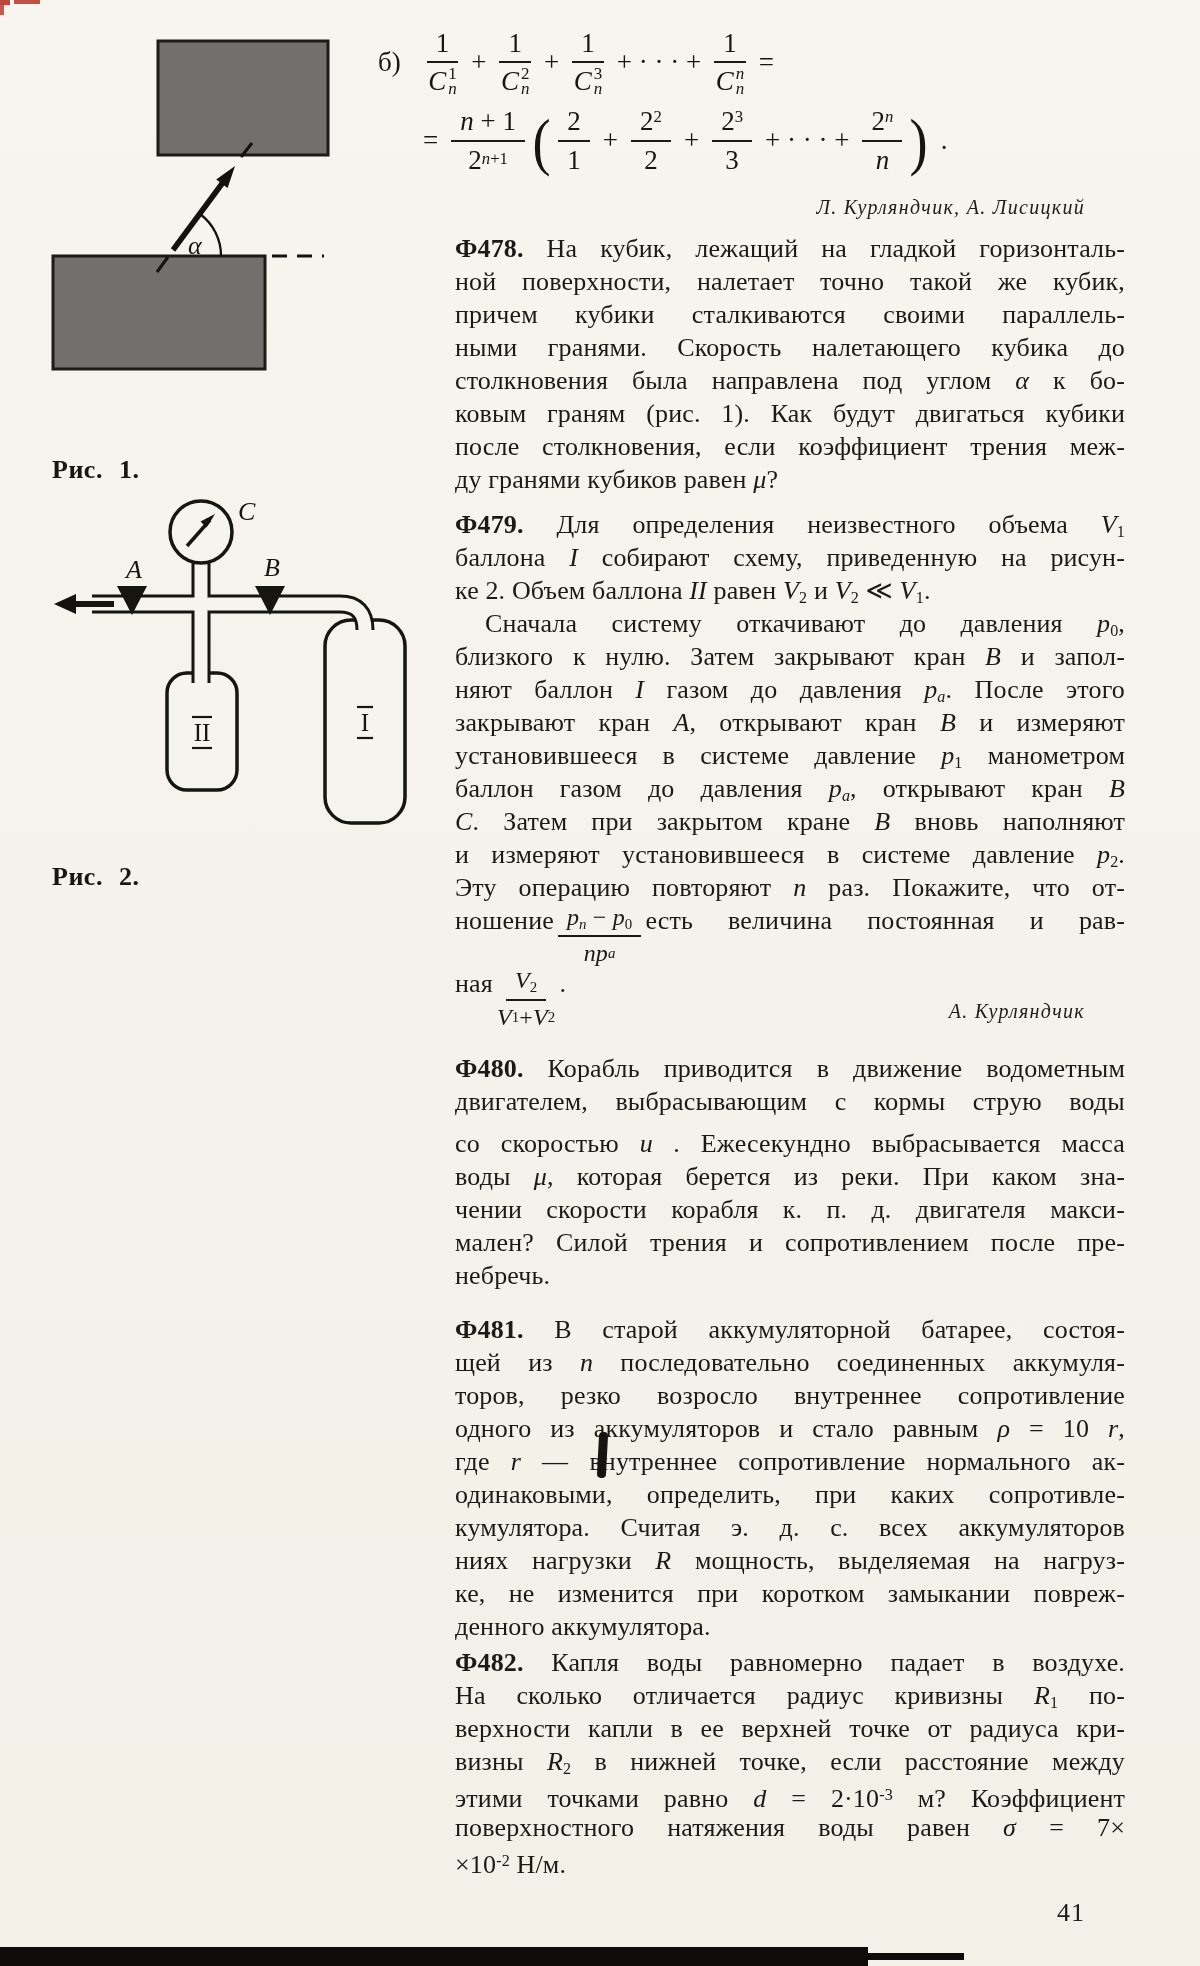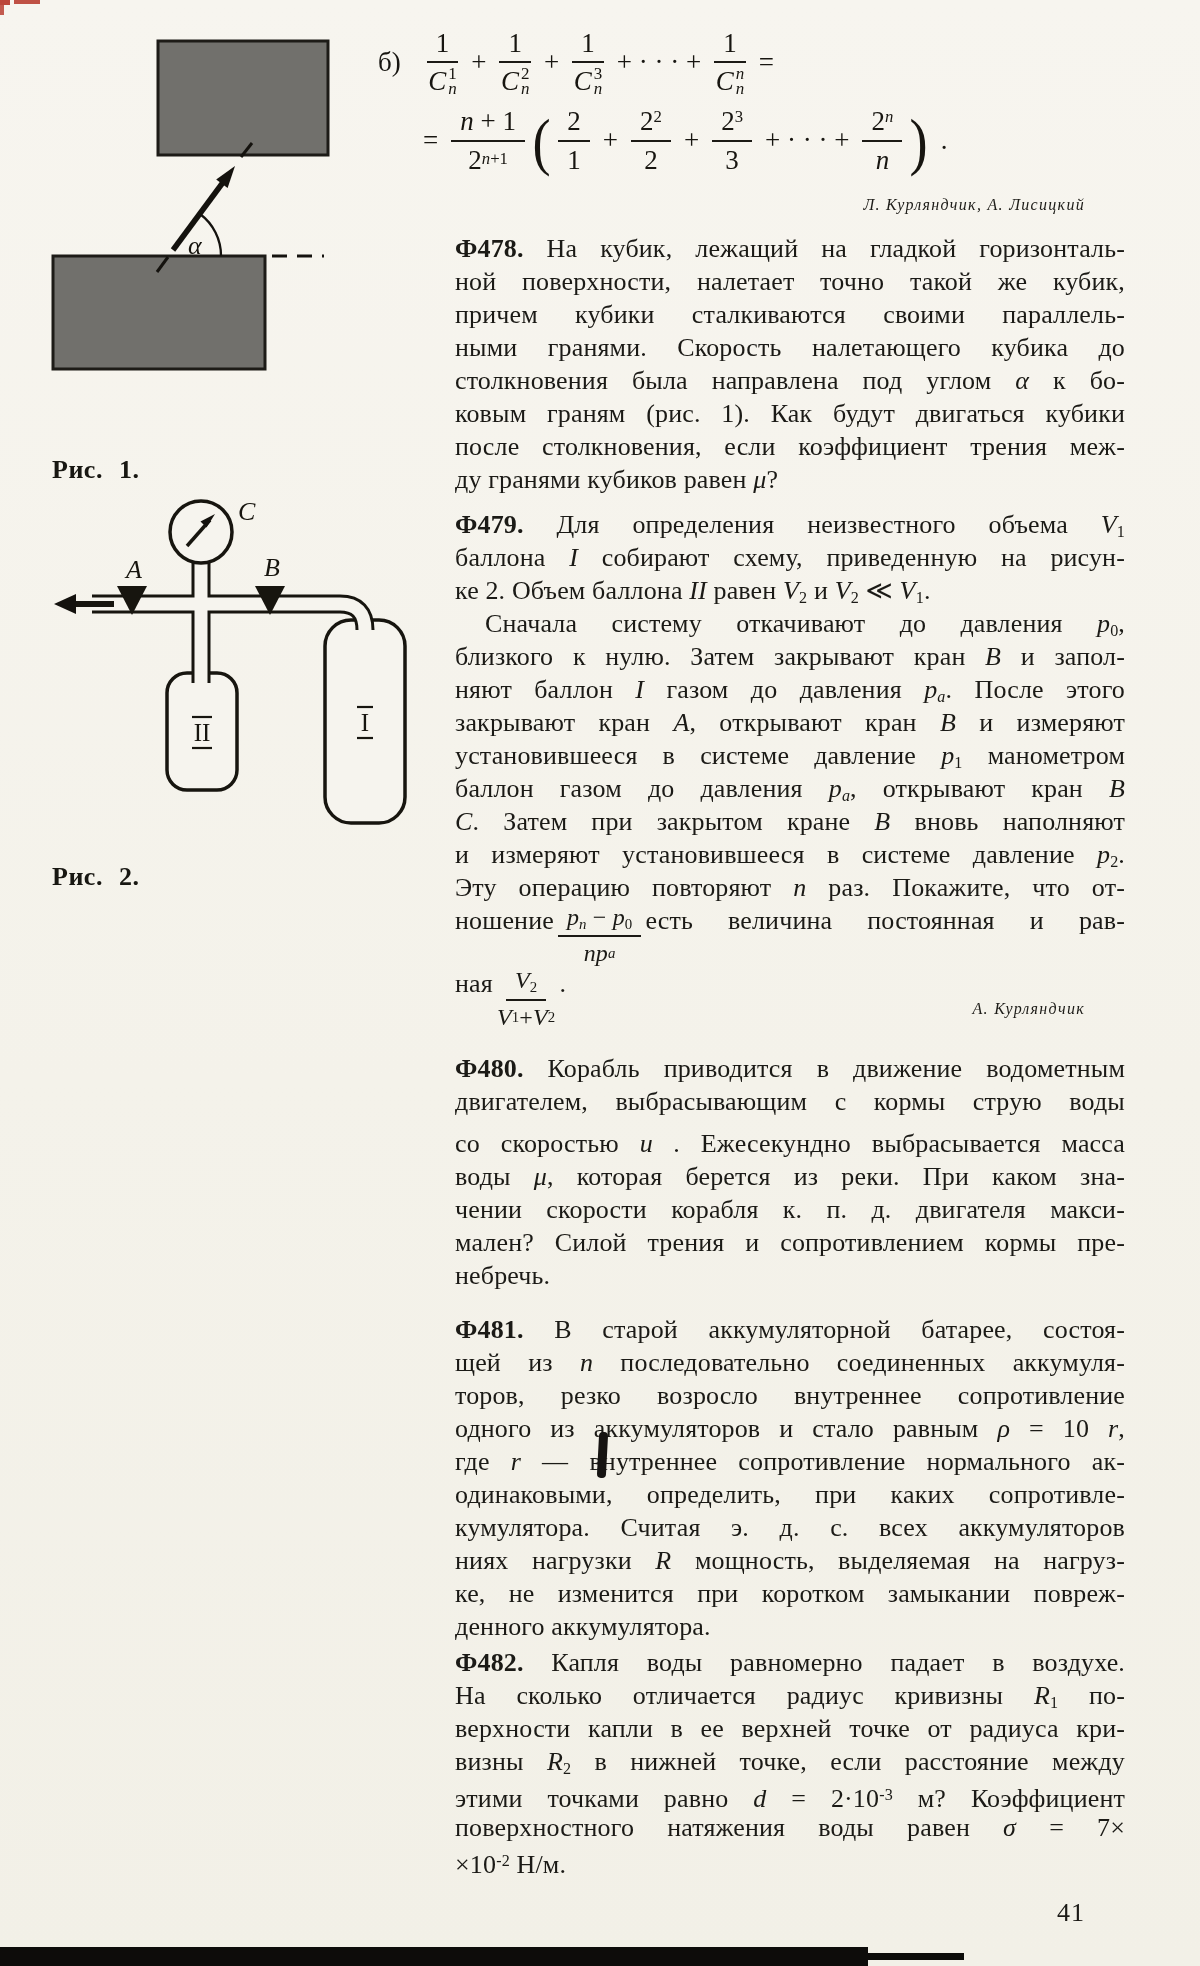--- a/index.html
+++ b/index.html
@@ -29,21 +29,21 @@
   .ss{display:inline-flex;flex-direction:column;margin-left:2px;font-size:17px;line-height:15px;text-align:left;}
   
   #formula{position:absolute;left:378px;top:28px;width:720px;color:#171510;}
   .fline{display:flex;align-items:center;font-size:27px;}
   #formula-line2{margin-top:10px;margin-left:36px;}
   .op{margin:0 9px;font-size:27px;}
   .flabel{margin-right:22px;font-size:27px;}
   .bigp{font-size:64px;font-weight:300;line-height:58px;transform:scaleX(.85);margin:0 2px;position:relative;top:1px;}
   
   .attr{position:absolute;left:415px;width:670px;text-align:right;font-style:italic;
-        font-size:16px;letter-spacing:1.3px;color:#1d1c18;}
+        font-size:20px;letter-spacing:1.3px;color:#1d1c18;}
   .caption{position:absolute;left:52px;font-weight:bold;font-size:26px;letter-spacing:.5px;
            word-spacing:9px;color:#181712;}
   #pagenum-wrap{position:absolute;left:415px;top:1898px;width:670px;text-align:right;
                 font-weight:normal;font-size:26px;letter-spacing:1px;}
   
   .figsvg{position:absolute;}
   .cube{fill:#71706c;stroke:#1d1b17;stroke-width:3;}
   .thick{stroke:#14120e;stroke-width:5.5;stroke-linecap:butt;}
   .ah{fill:#14120e;stroke:none;}
   .dashx{stroke:#14120e;stroke-width:3;}
@@ -241,21 +241,21 @@
     </div>
 
   <div class="attr" style="top:1000px;">А. Курляндчик</div>
 
   <div class="para" style="top:1052px;">
       <div class="ln"><b>Ф480.</b> Корабль приводится в движение водометным</div>
       <div class="ln">двигателем, выбрасывающим с кормы струю воды</div>
       <div class="ln gap">со скоростью <i>u⃗</i>. Ежесекундно выбрасывается масса</div>
       <div class="ln">воды <i>μ</i>, которая берется из реки. При каком зна-</div>
       <div class="ln">чении скорости корабля к. п. д. двигателя макси-</div>
-      <div class="ln">мален? Силой трения и сопротивлением кормы пре-</div>
+      <div class="ln">мален? Силой трения и сопротивлением после пре-</div>
       <div class="ln end">небречь.</div>
     </div>
   <div class="para" style="top:1313px;">
       <div class="ln"><b>Ф481.</b> В старой аккумуляторной батарее, состоя-</div>
       <div class="ln">щей из <i>n</i> последовательно соединенных аккумуля-</div>
       <div class="ln">торов, резко возросло внутреннее сопротивление</div>
       <div class="ln">одного из аккумуляторов и стало равным <i>ρ</i> = 10 <i>r</i>,</div>
       <div class="ln">где <i>r</i> — внутреннее сопротивление нормального ак-</div>
       <div class="ln">одинаковыми, определить, при каких сопротивле-</div>
       <div class="ln">кумулятора. Считая э. д. с. всех аккумуляторов</div>

